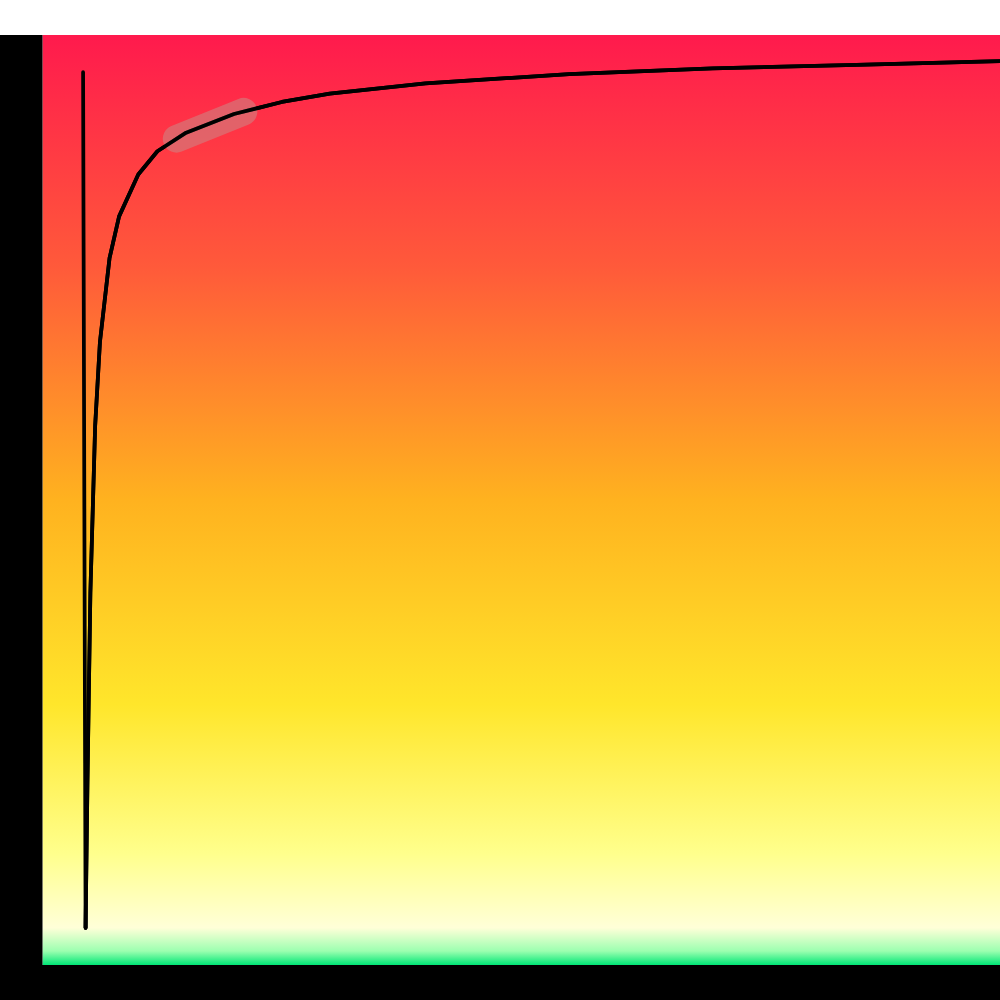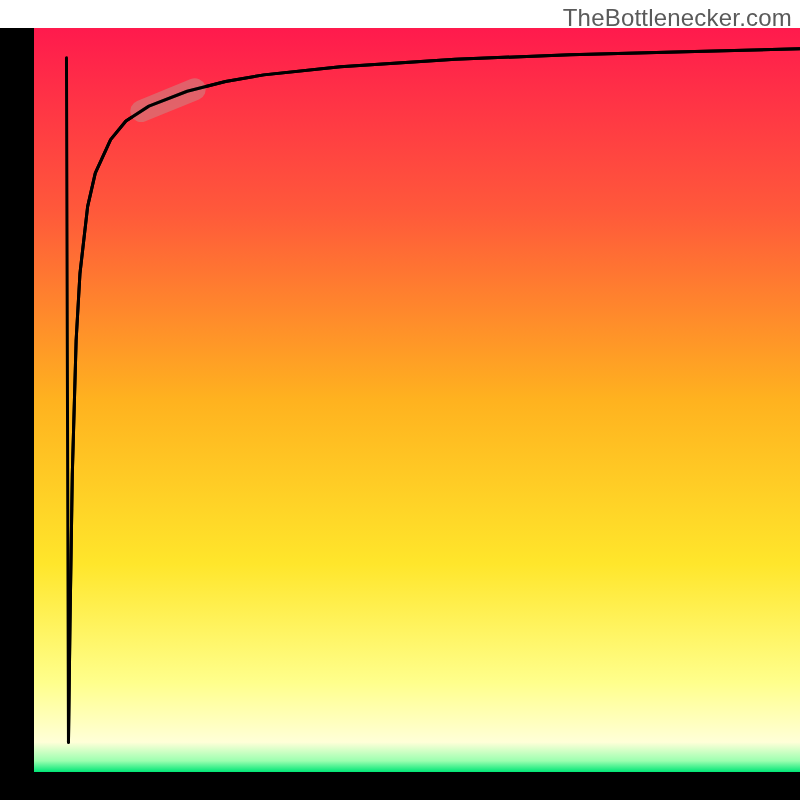--- a/index.html
+++ b/index.html
@@ -31,21 +31,20 @@
     position: absolute;
     inset: 0;
     width: 800px;
     height: 800px;
   }
 </style>
 </head>
 <body>
 
 <div class="stage">
-  <div class="watermark">TheBottlenecker.com</div>
   <svg class="chart" viewBox="0 0 800 800">
     <defs>
       <linearGradient id="bg-grad" x1="0" y1="0" x2="0" y2="1">
           <stop offset="0.00%" stop-color="#ff1a4d"></stop>
           <stop offset="25.00%" stop-color="#ff5a3a"></stop>
           <stop offset="50.00%" stop-color="#ffb21f"></stop>
           <stop offset="72.00%" stop-color="#ffe62b"></stop>
           <stop offset="88.00%" stop-color="#ffff8c"></stop>
           <stop offset="96.00%" stop-color="#ffffd8"></stop>
           <stop offset="98.50%" stop-color="#9cffb0"></stop>

